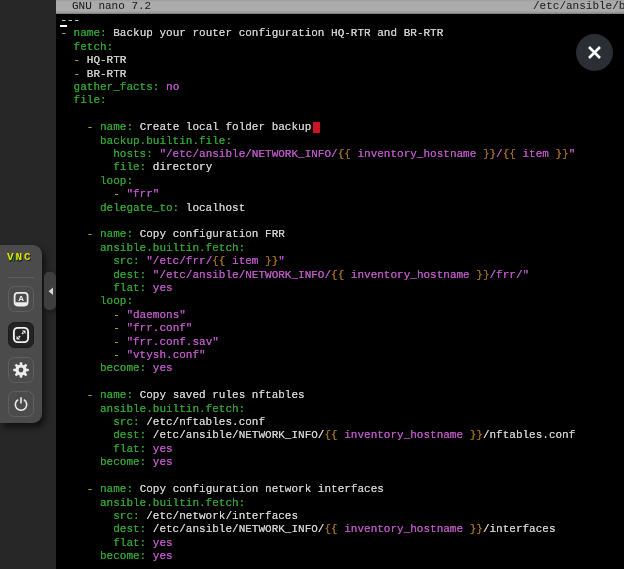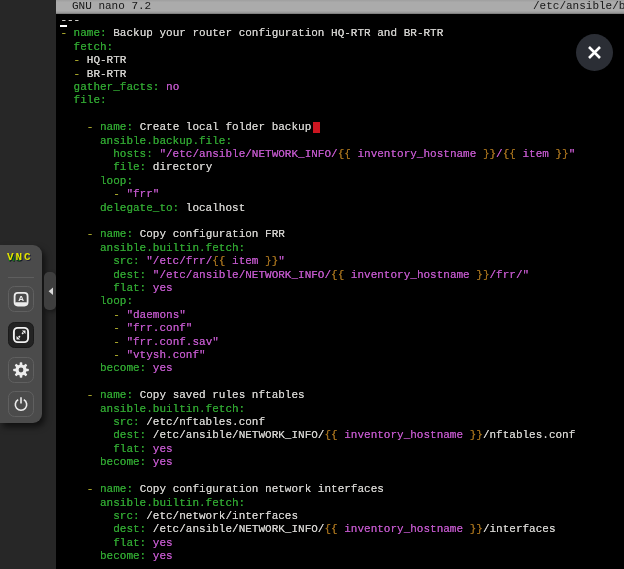--- a/index.html
+++ b/index.html
@@ -45,21 +45,21 @@
     <div id="bar"><span class="t1">GNU nano 7.2</span><span class="t2">/etc/ansible/backup.yml</span></div>
     <pre id="code">---
 <span class="d">-</span> <span class="k">name:</span> Backup your router configuration HQ-RTR and BR-RTR
   <span class="k">fetch:</span>
   <span class="d">-</span> HQ-RTR
   <span class="d">-</span> BR-RTR
   <span class="k">gather_facts:</span> <span class="m">no</span>
   <span class="k">file:</span>
 
     <span class="d">-</span> <span class="k">name:</span> Create local folder backup
-      <span class="k">ansible.backup.file:</span>
+      <span class="k">backup.builtin.file:</span>
         <span class="k">hosts:</span> <span class="m">"/etc/ansible/NETWORK_INFO/</span><span class="b">{{</span><span class="m"> inventory_hostname </span><span class="b">}}</span><span class="m">/</span><span class="b">{{</span><span class="m"> item </span><span class="b">}}</span><span class="m">"</span>
         <span class="k">file:</span> directory
       <span class="k">loop:</span>
         <span class="d">-</span> <span class="m">"frr"</span>
       <span class="k">delegate_to:</span> localhost
 
     <span class="d">-</span> <span class="k">name:</span> Copy configuration FRR
       <span class="k">ansible.builtin.fetch:</span>
         <span class="k">src:</span> <span class="m">"/etc/frr/</span><span class="b">{{</span><span class="m"> item </span><span class="b">}}</span><span class="m">"</span>
         <span class="k">dest:</span> <span class="m">"/etc/ansible/NETWORK_INFO/</span><span class="b">{{</span><span class="m"> inventory_hostname </span><span class="b">}}</span><span class="m">/frr/"</span>

